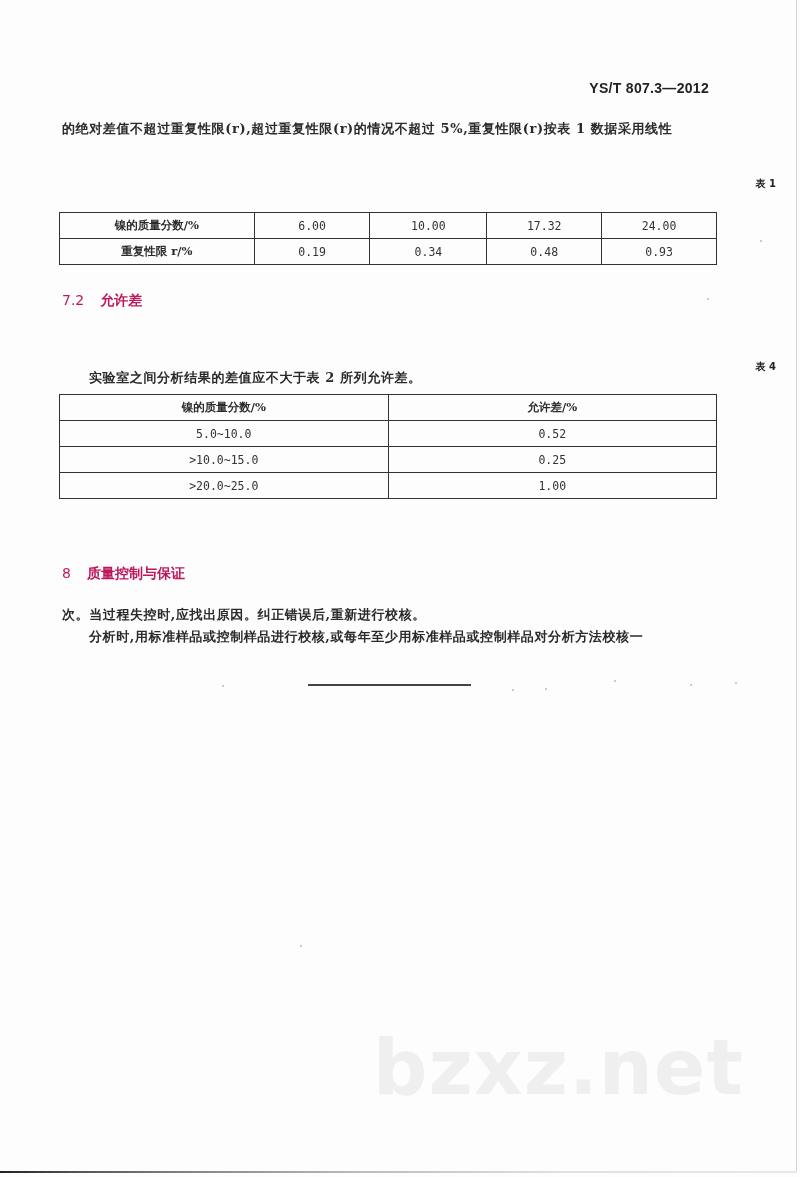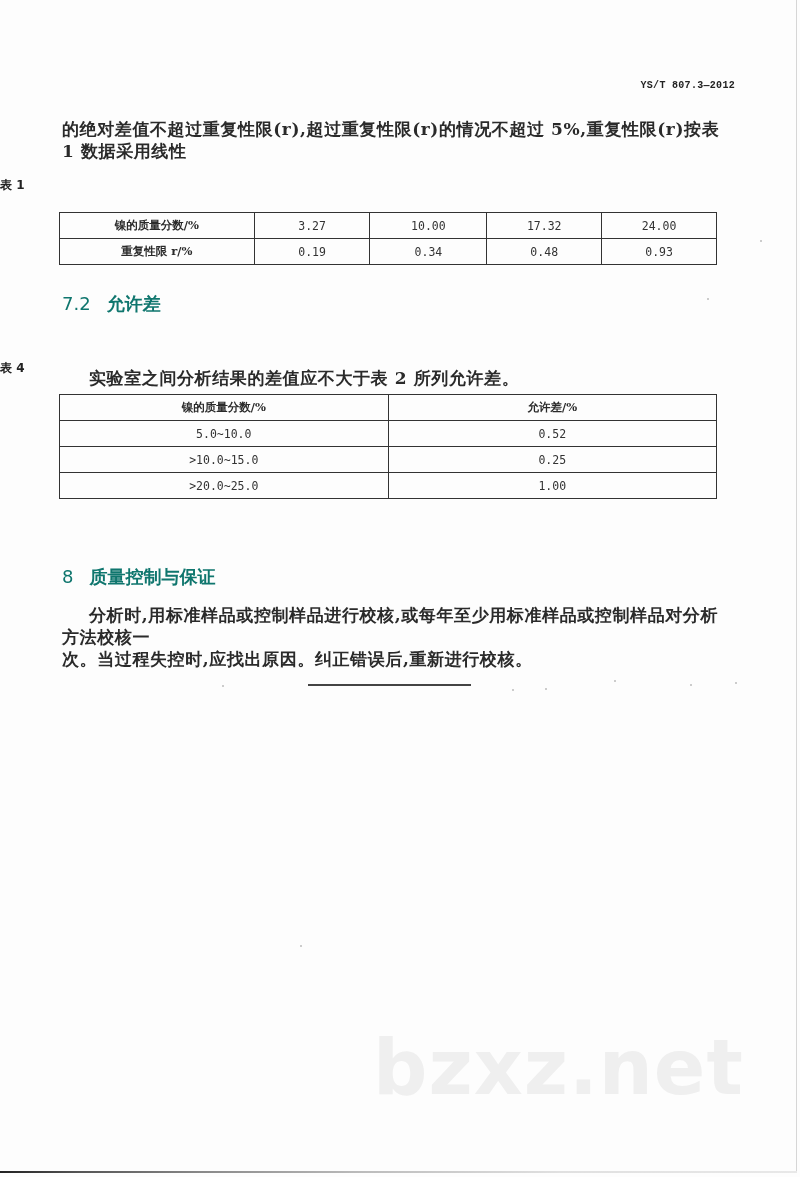--- a/index.html
+++ b/index.html
@@ -11,39 +11,39 @@
     }
     .page-edge-right {
       position: absolute; top: 0; right: 3px; width: 1px; height: 1172px;
       background: #d6d6d6;
     }
     .page-edge-bottom {
       position: absolute; left: 0; bottom: 4px; width: 797px; height: 2px;
       background: linear-gradient(to right, #222 0%, #555 10%, #888 25%, #bbb 45%, #e0e0e0 70%, #e8e8e8 100%);
     }
     .header-code {
-      position: absolute; top: 80px; right: 65px;
-      font-family: Liberation Mono, monospace;
-      font-size: 10px; font-weight: bold; letter-spacing: 0.3px; color: #222;
+      position: absolute; top: 80px; right: 91px;
+      font-family: Liberation Sans, sans-serif;
+      font-size: 14px; font-weight: bold; letter-spacing: 0.3px; color: #222;
     }
     .para {
       position: absolute; left: 62px; width: 660px;
-      font-size: 17px; line-height: 22px; letter-spacing: 0.6px;
+      font-size: 13px; line-height: 22px; letter-spacing: 0.6px;
       font-weight: bold; color: #2a2a2a;
     }
     .para.indent { text-indent: 27px; margin-top: 39px; }
     .caption {
-      position: absolute; left: 0; width: 776px; text-align: left;
-      font-size: 12px; font-weight: bold; color: #222;
+      position: absolute; left: 0; width: 776px; text-align: right;
+      font-size: 10px; font-weight: bold; color: #222;
       font-family: "DejaVu Sans", "Liberation Sans", sans-serif;
     }
     .heading {
       position: absolute; left: 62px;
       font-family: "DejaVu Sans", "Liberation Sans", sans-serif;
-      font-size: 18px; font-weight: bold; color: #0f766e;
+      font-size: 14px; font-weight: bold; color: #be185d;
     }
     .heading .num { display: inline-block; margin-right: 16px; font-weight: normal; }
     table {
       position: absolute; border-collapse: collapse;
       font-family: "DejaVu Sans Mono", "Liberation Mono", monospace;
       font-size: 11.5px; color: #333;
     }
     table td {
       border: 1.3px solid #333; text-align: center; vertical-align: middle;
       padding: 0;
@@ -86,21 +86,21 @@
   <colgroup>
     <col style="width:195px">
       <col style="width:116px">
       <col style="width:117px">
       <col style="width:115px">
       <col style="width:115px">
   </colgroup>
   <tbody>
       <tr>
     <td class="label">镍的质量分数/%</td>
-    <td>3.27</td>
+    <td>6.00</td>
     <td>10.00</td>
     <td>17.32</td>
     <td>24.00</td>
   </tr>
   <tr>
     <td class="label">重复性限 r/%</td>
     <td>0.19</td>
     <td>0.34</td>
     <td>0.48</td>
     <td>0.93</td>
@@ -139,22 +139,22 @@
     <td>1.00</td>
   </tr>
 </tbody>
   </table>
 
 <div class="heading" style="top:565px;">
   <span class="num">8</span><span>质量控制与保证</span>
 </div>
 
 <div class="para" style="top:604px;">
+  <div>次。当过程失控时,应找出原因。纠正错误后,重新进行校核。</div>
   <div style="text-indent:27px;">分析时,用标准样品或控制样品进行校核,或每年至少用标准样品或控制样品对分析方法校核一</div>
-  <div>次。当过程失控时,应找出原因。纠正错误后,重新进行校核。</div>
 </div>
 
 <div class="separator"></div>
 
 <div class="speck" style="left:222px;top:685px;"></div>
 <div class="speck" style="left:512px;top:689px;"></div>
 <div class="speck" style="left:545px;top:688px;"></div>
 <div class="speck" style="left:614px;top:680px;"></div>
 <div class="speck" style="left:690px;top:684px;"></div>
 <div class="speck" style="left:735px;top:682px;"></div>

